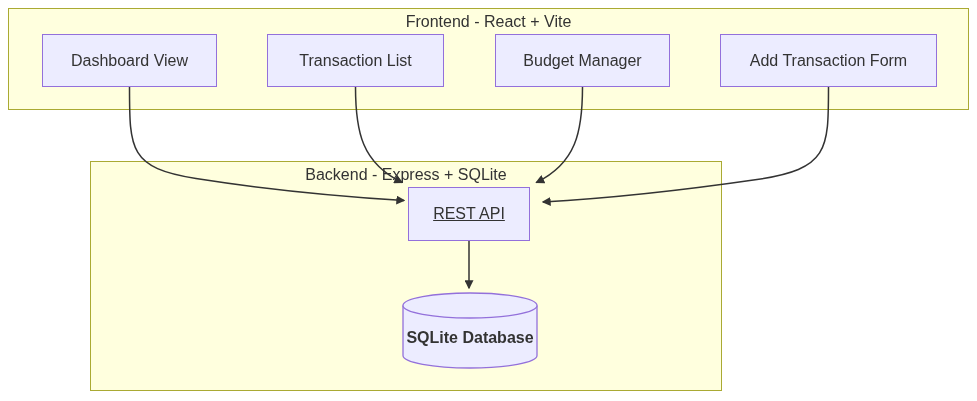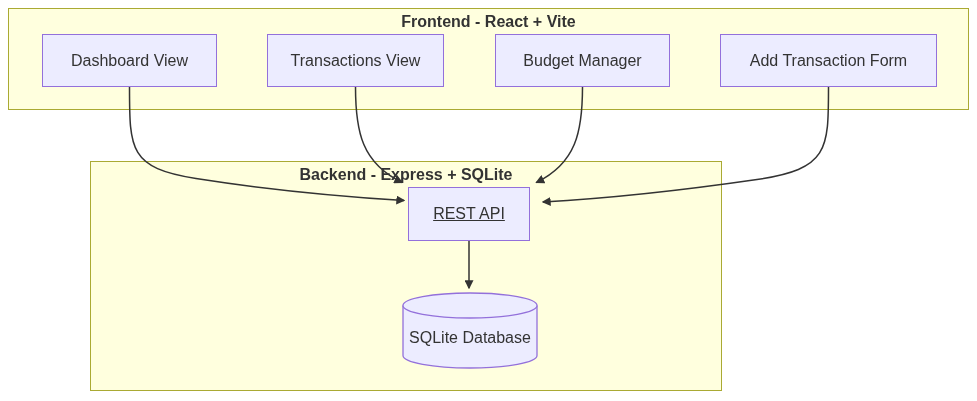--- a/index.html
+++ b/index.html
@@ -20,21 +20,20 @@
   }
   .cluster-title {
     position: absolute;
     top: 3px;
     left: 0;
     width: 100%;
     text-align: center;
     font-size: 16px;
     line-height: 20px;
     color: var(--text-color, #333333);
-    font-weight: bold;
   }
   .node {
     position: absolute;
     background: var(--node-fill, #ececff);
     border: 1px solid var(--node-border, #9370db);
     box-sizing: border-box;
     display: flex;
     align-items: center;
     justify-content: center;
     font-size: 16px;
@@ -54,20 +53,21 @@
     position: absolute;
     left: 403px;
     top: 326px;
     width: 134px;
     height: 24px;
     display: flex;
     align-items: center;
     justify-content: center;
     font-size: 16px;
     color: var(--text-color, #333333);
+    font-weight: bold;
   }
   svg.overlay {
     position: absolute;
     left: 0; top: 0;
     width: 977px;
     height: 401px;
     pointer-events: none;
   }
   .edge {
     fill: none;
@@ -109,21 +109,21 @@
     <g>
       <path class="cyl" d="M 403 305.5 L 403 355.5 A 67 12.5 0 0 0 537 355.5 L 537 305.5"></path>
       <ellipse class="cyl" cx="470" cy="305.5" rx="67" ry="12.5"></ellipse>
     </g>
   </svg>
 
   <div class="node" id="node-dashboard">
     <span>Dashboard View</span>
   </div>
   <div class="node" id="node-transactions">
-    <span>Transactions View</span>
+    <span>Transaction List</span>
   </div>
   <div class="node" id="node-addform">
     <span>Add Transaction Form</span>
   </div>
   <div class="node" id="node-budget">
     <span>Budget Manager</span>
   </div>
 
   <div class="node" id="node-api">
     <span>REST API</span>

